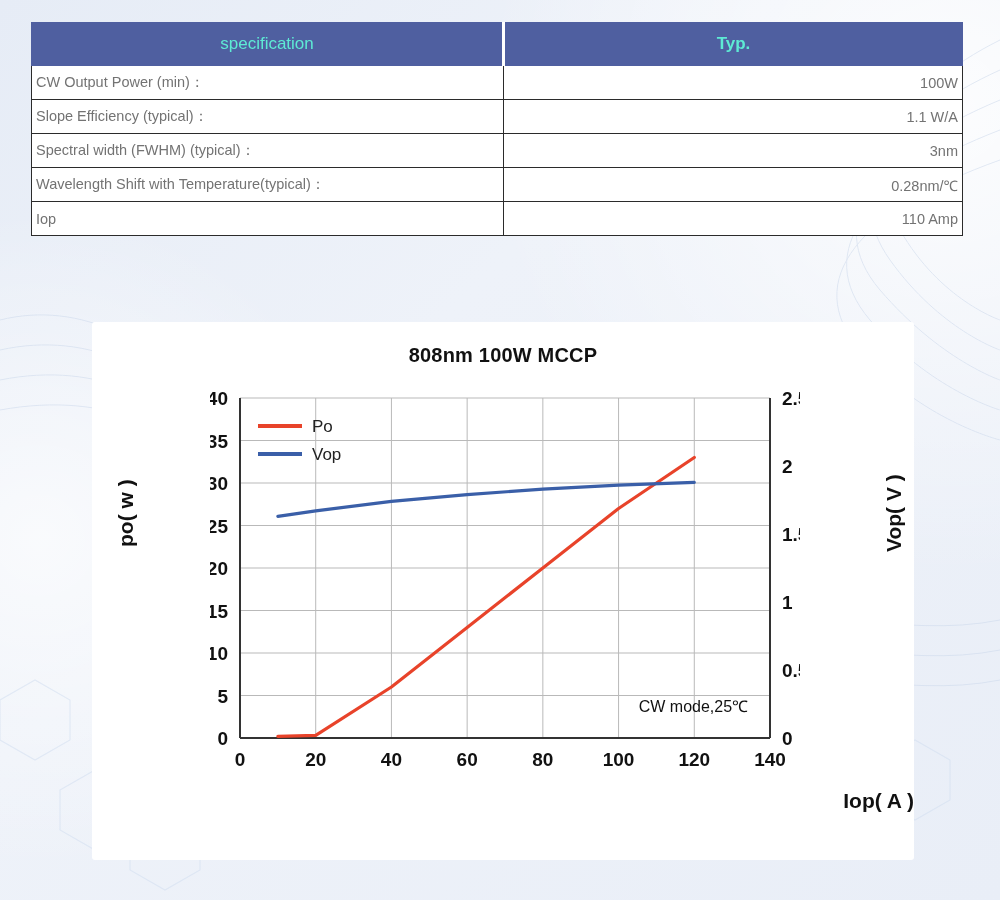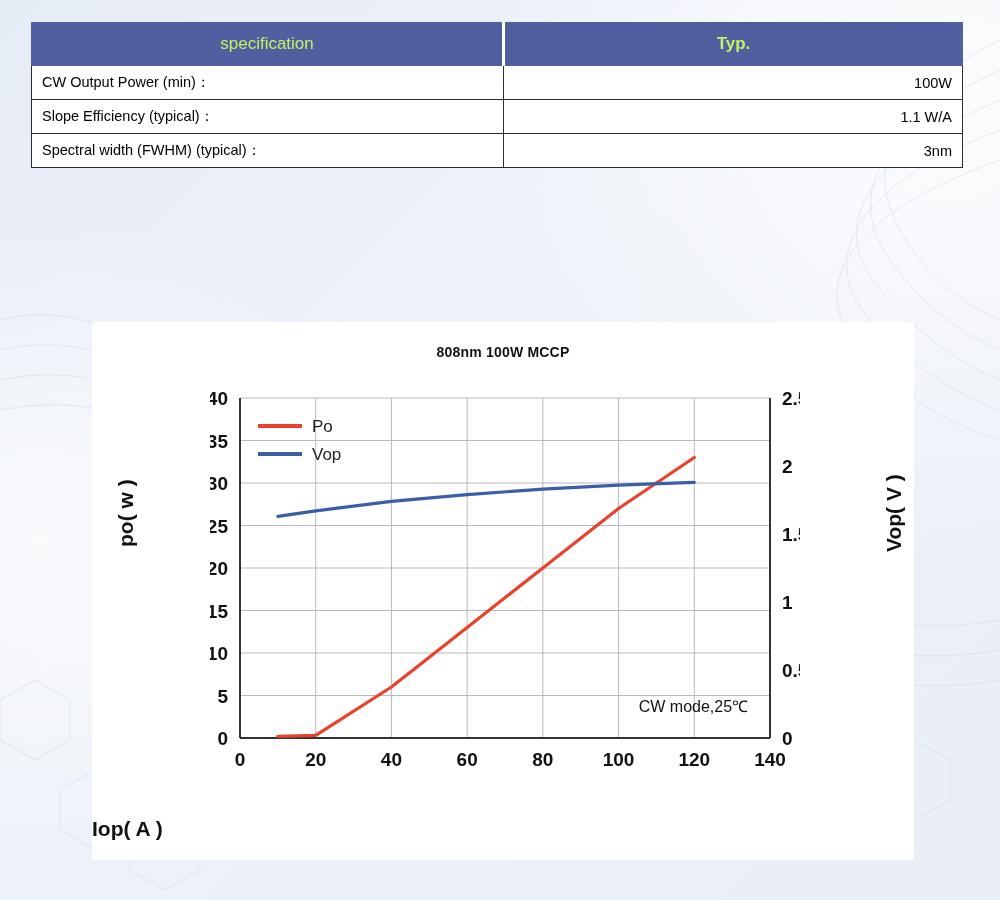--- a/index.html
+++ b/index.html
@@ -38,57 +38,57 @@
   .spec-table {
     position: absolute;
     left: 31px;
     top: 22px;
     width: 932px;
     border-collapse: collapse;
     table-layout: fixed;
   }
   .spec-table th {
     background: #4f5fa0;
-    color: #bef264;
+    color: #5eead4;
     font-weight: 400;
     font-size: 17px;
     height: 40px;
     text-align: center;
     border: 1px solid #4f5fa0;
   }
   .spec-table th.col-spec { width: 468px; }
   .spec-table th.sep { border-left: 3px solid #ffffff; font-weight: bold; }
   .spec-table td {
     background: #ffffff;
     border: 1px solid #2b2b2b;
     height: 33px;
     font-size: 14.5px;
-    color: #000000;
-    padding: 0 10px;
+    color: #737373;
+    padding: 0 4px;
   }
   .spec-table td.name { text-align: left; }
   .spec-table td.val { text-align: right; }
 
   
   .chart-card {
     position: absolute;
     left: 92px;
     top: 322px;
     width: 822px;
     height: 538px;
     background: #ffffff;
     border-radius: 3px;
   }
   .chart-title {
     position: absolute;
     top: 22px;
     left: 0;
     width: 100%;
     text-align: center;
-    font-size: 14px;
+    font-size: 20px;
     font-weight: bold;
     color: #111111;
     letter-spacing: 0.2px;
   }
   .plot {
     position: absolute;
     left: 118px;
     top: 66px;
     width: 590px;
     height: 390px;
@@ -111,23 +111,23 @@
   .ylabel-right {
     left: 790px;
     top: 230px;
     font-size: 21px;
     transform: rotate(-90deg);
     transform-origin: left top;
     white-space: nowrap;
   }
   .xlabel {
     left: 0;
-    top: 495px;
+    top: 467px;
     width: 822px;
-    text-align: left;
+    text-align: right;
     font-size: 21px;
   }
   .tick-text {
     font-family: "Liberation Sans", sans-serif;
     font-size: 19px;
     font-weight: bold;
     fill: #111111;
   }
   .legend-text {
     font-family: "Liberation Sans", sans-serif;
@@ -182,20 +182,28 @@
         <td class="name">CW Output Power (min)：</td>
         <td class="val">100W</td>
       </tr>
       <tr>
         <td class="name">Slope Efficiency (typical)：</td>
         <td class="val">1.1 W/A</td>
       </tr>
       <tr>
         <td class="name">Spectral width (FWHM) (typical)：</td>
         <td class="val">3nm</td>
+      </tr>
+      <tr>
+        <td class="name">Wavelength Shift with Temperature(typical)：</td>
+        <td class="val">0.28nm/℃</td>
+      </tr>
+      <tr>
+        <td class="name">Iop</td>
+        <td class="val">110 Amp</td>
       </tr>
     </tbody>
   </table>
 
   <div class="chart-card">
     <div class="chart-title">808nm 100W MCCP</div>
 
     <div class="axis-label ylabel-left">po( w )</div>
     <div class="axis-label ylabel-right">Vop( V )</div>
     <div class="axis-label xlabel">Iop( A )</div>

